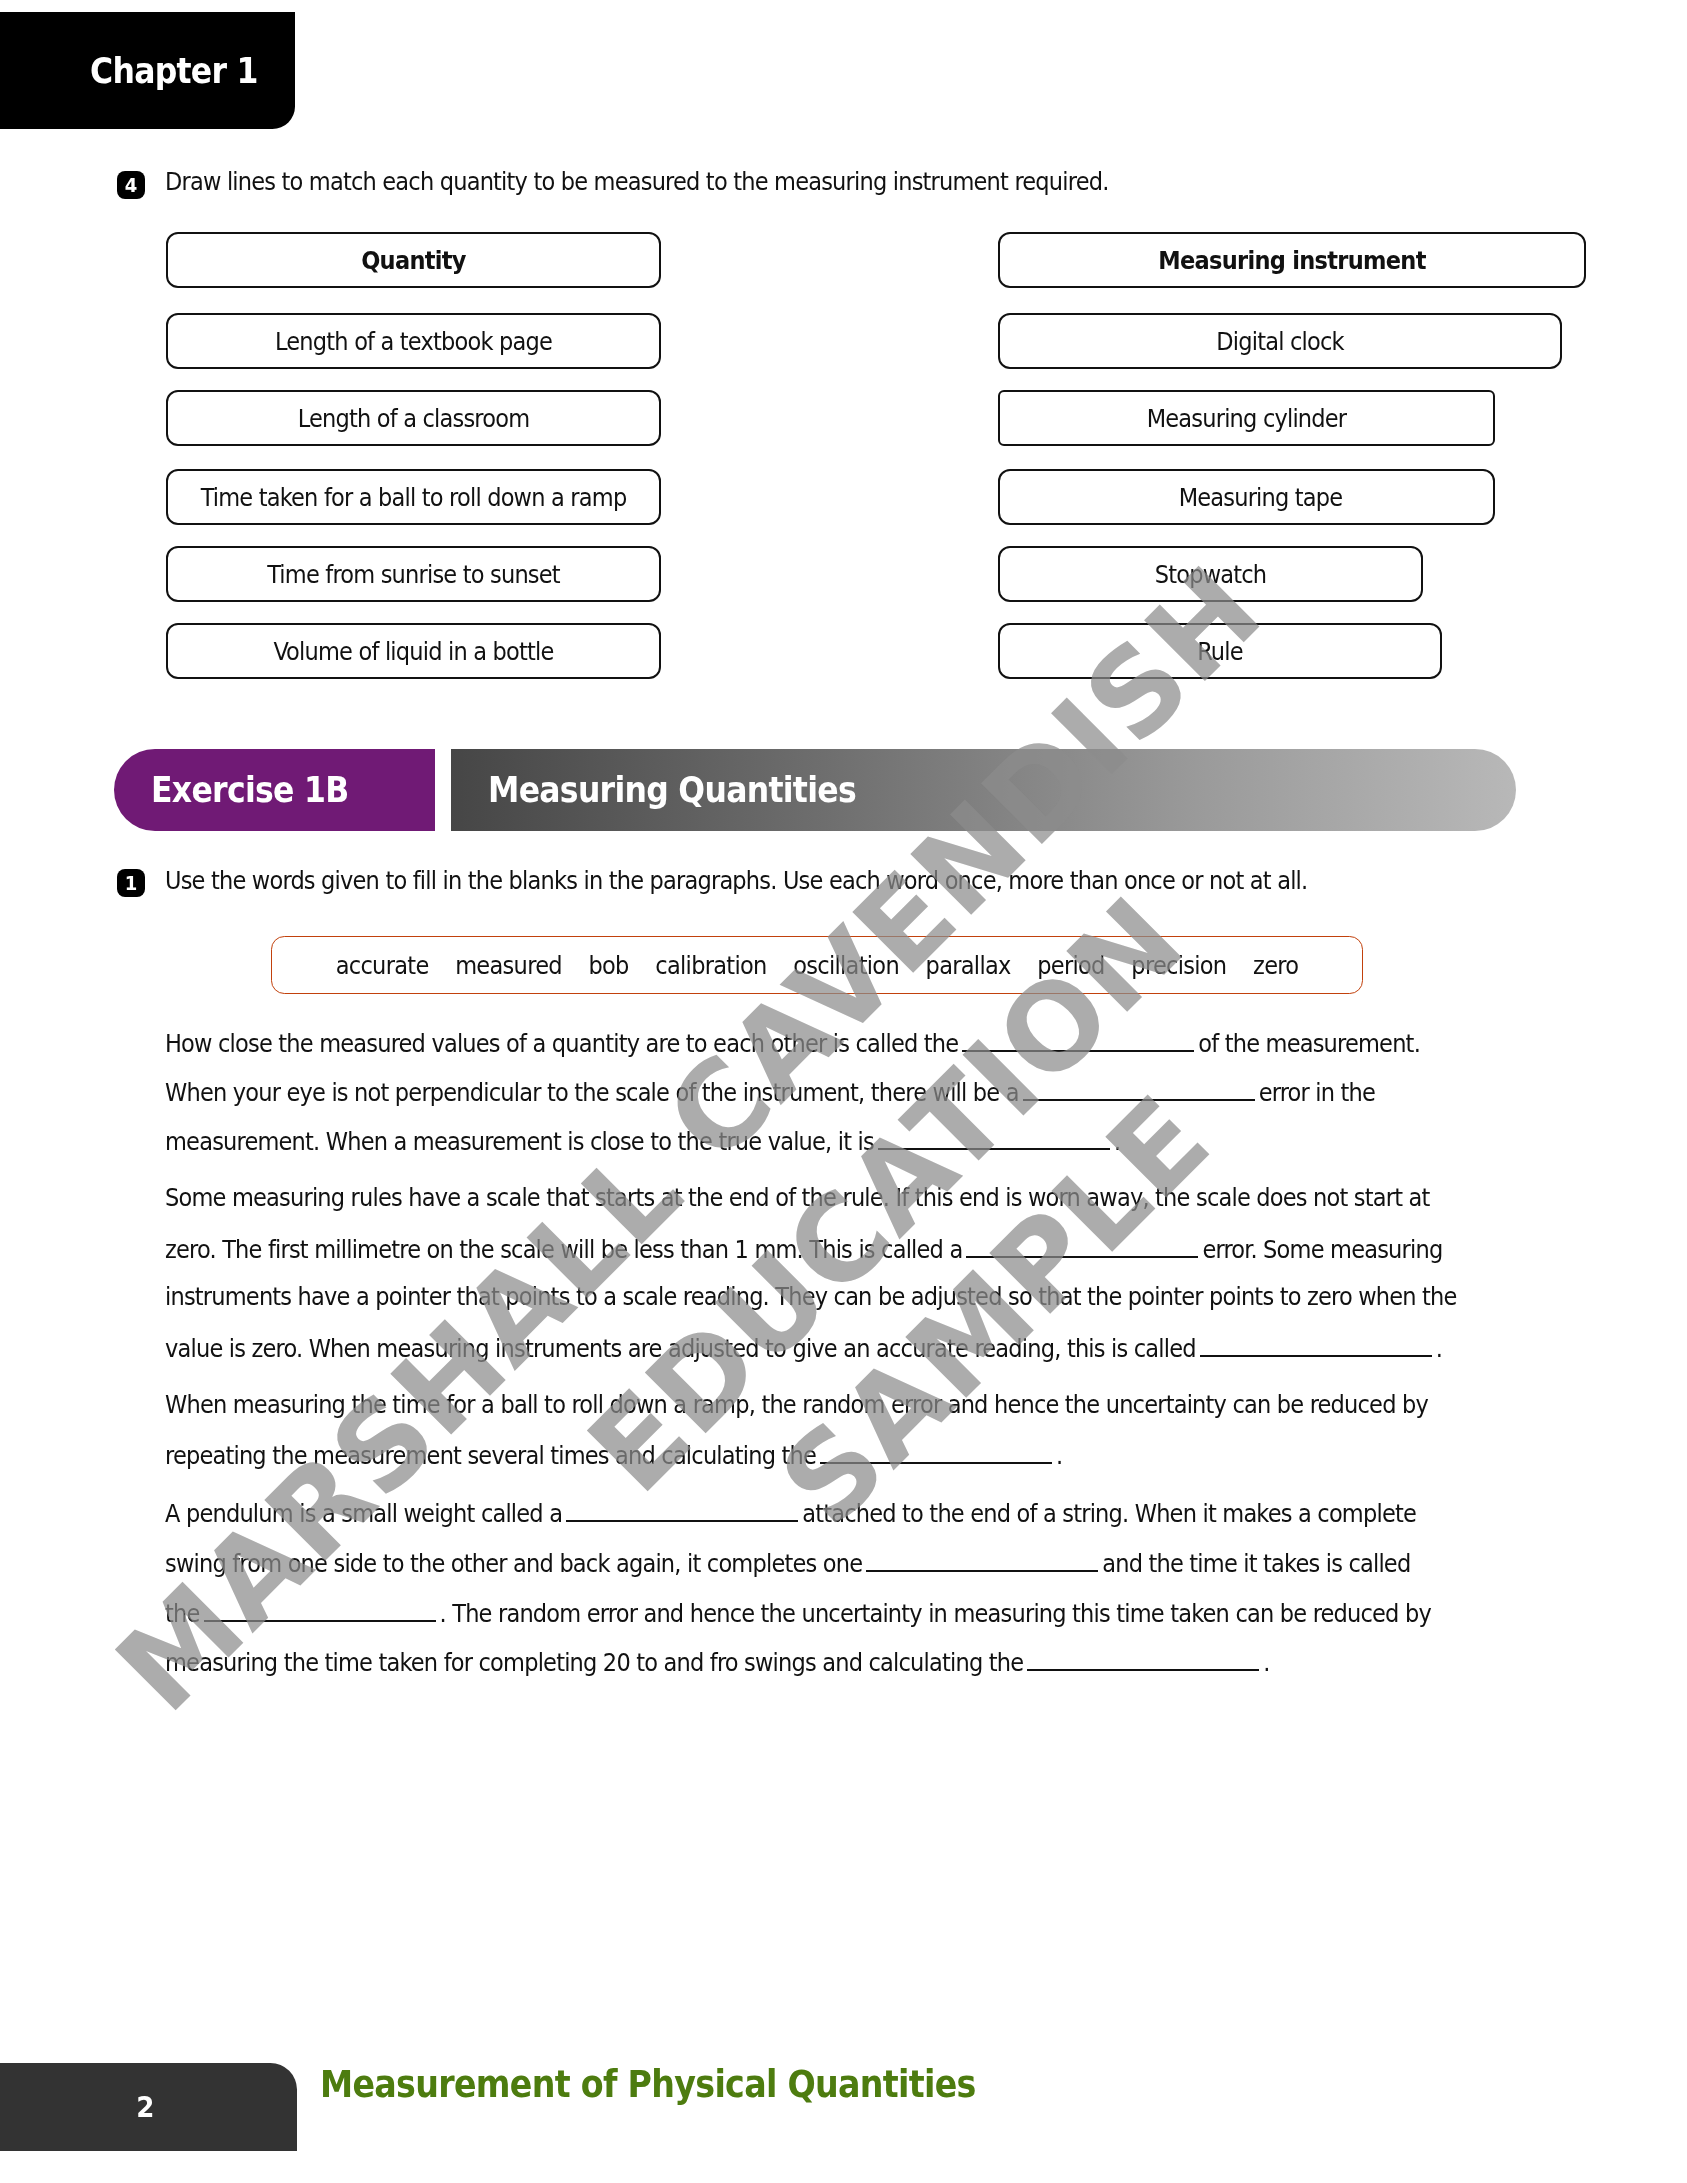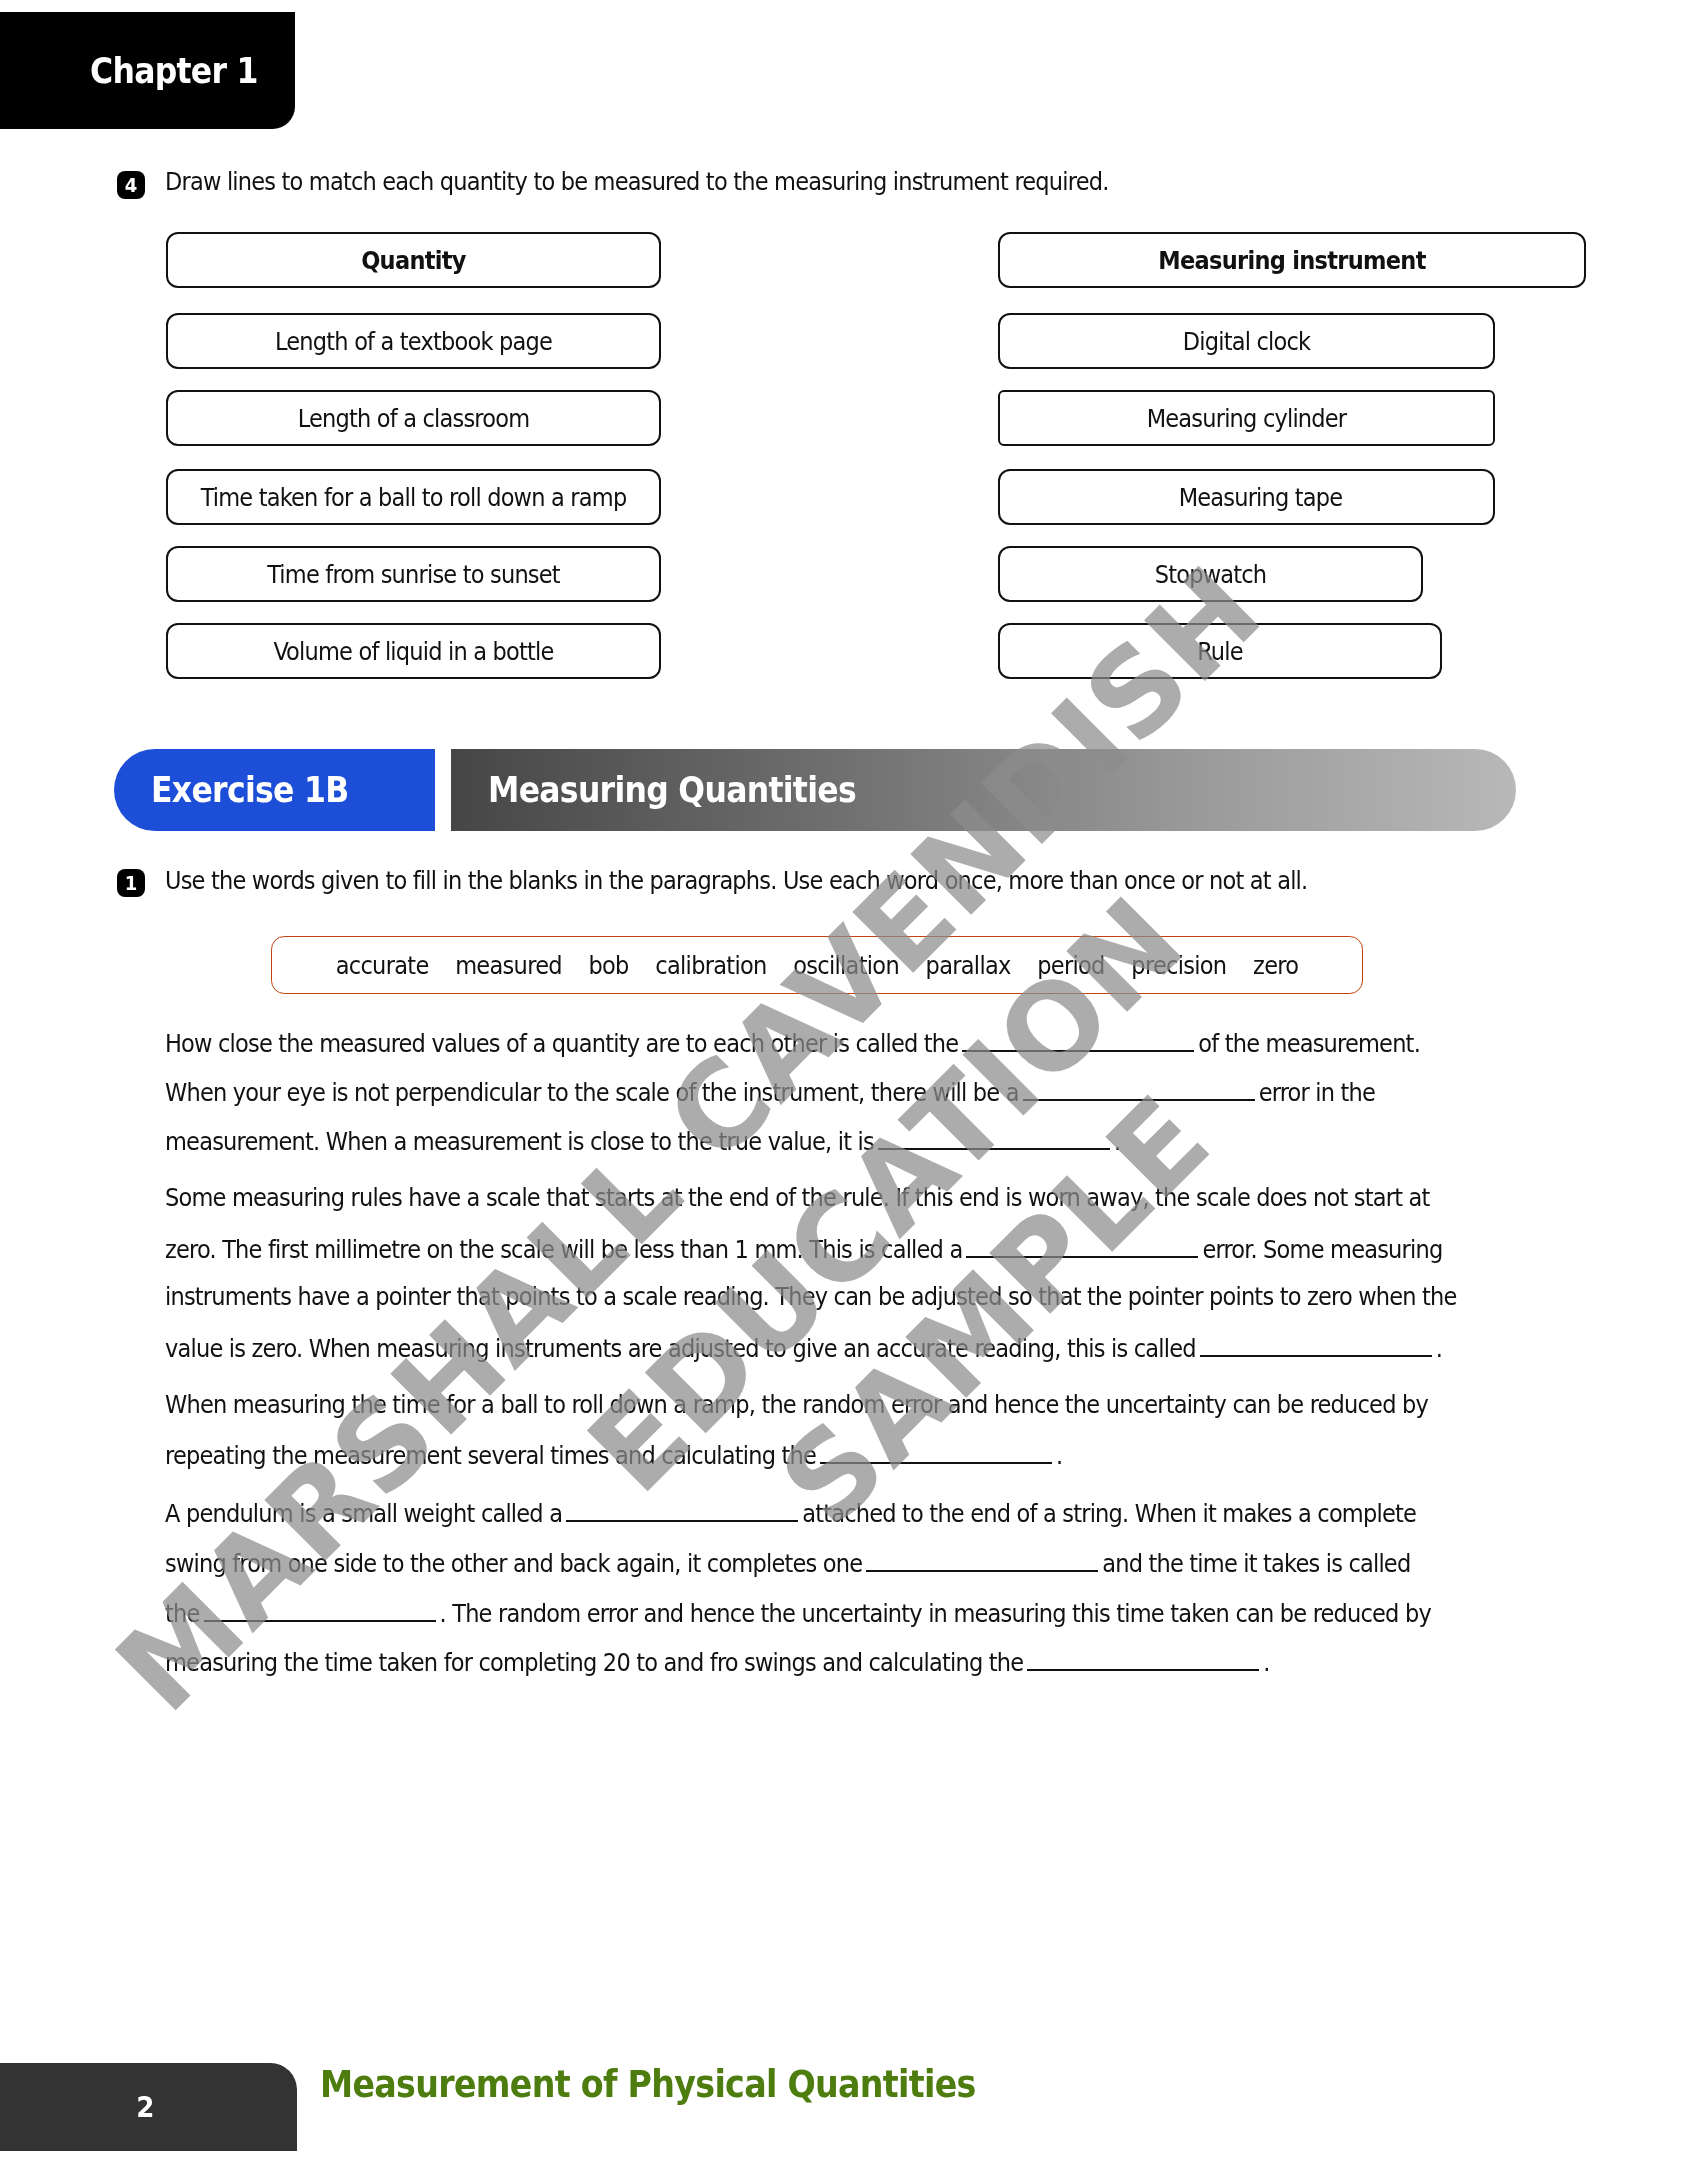--- a/index.html
+++ b/index.html
@@ -7,21 +7,21 @@
          font-family:"DejaVu Sans Condensed","DejaVu Sans", sans-serif; color:#111; }
   .abs { position:absolute; }
   .chapter-tab { left:0; top:12px; width:295px; height:117px; background:#000; border-bottom-right-radius:22.6px;
                  color:#fff; font-weight:bold; font-size:35px; display:flex; align-items:center; padding-left:90px; box-sizing:border-box; letter-spacing:-0.7px; }
   .qnum { width:28px; height:28px; border-radius:8px; background:#000; color:#fff; font-weight:bold; font-size:20px;
           display:flex; align-items:center; justify-content:center; }
   .qtext { font-size:25px; letter-spacing:-0.8px; white-space:nowrap; }
   .box { border:2px solid #111; border-radius:12px; box-sizing:border-box; height:56px; display:flex; align-items:center; justify-content:center;
          font-size:25px; letter-spacing:-0.8px; background:transparent; }
   .box.head { font-weight:bold; letter-spacing:-0.7px; }
-  .banner-left { left:114px; top:749px; width:321px; height:82px; background:#1d4ed8; border-radius:41px 0 0 41px;
+  .banner-left { left:114px; top:749px; width:321px; height:82px; background:#701a75; border-radius:41px 0 0 41px;
                  color:#fff; font-weight:bold; font-size:35px; display:flex; align-items:center; padding-left:37px; box-sizing:border-box; letter-spacing:-0.7px; }
   .banner-right { left:451px; top:749px; width:1065px; height:82px; border-radius:0 41px 41px 0;
                   background:linear-gradient(to right,#464646 0%,#6e6e6e 35%,#9a9a9a 70%,#b8b8b8 100%);
                   color:#fff; font-weight:bold; font-size:35px; display:flex; align-items:center; padding-left:37px; box-sizing:border-box; letter-spacing:-0.7px; }
   .wordbank { left:271px; top:936px; width:1092px; height:58px; border:1px solid #c2410c; border-radius:13.3px; box-sizing:border-box;
               display:flex; align-items:center; justify-content:center; gap:26.6px; font-size:25px; letter-spacing:-0.7px; }
   .para-line { position:absolute; left:165px; font-size:25px; letter-spacing:-0.8px; white-space:nowrap; line-height:32px; height:32px; }
   .blank { display:inline-block; width:232px; height:24px; border-bottom:2px solid #111; vertical-align:baseline; margin:0 4px; }
   .footer-tab { left:0; top:2063px; width:297px; height:88px; background:#333; border-top-right-radius:26.6px;
                 color:#fff; font-weight:bold; font-size:29px; display:flex; align-items:center; justify-content:center; padding-right:0; box-sizing:border-box; }
@@ -57,21 +57,21 @@
 <div class="abs box" style="left:166px; top:546px; width:495px;">
   <span>Time from sunrise to sunset</span>
 </div>
 <div class="abs box" style="left:166px; top:623px; width:495px;">
   <span>Volume of liquid in a bottle</span>
 </div>
 
 <div class="abs box head" style="left:998px; top:232px; width:588px;">
   <span>Measuring instrument</span>
 </div>
-<div class="abs box" style="left:998px; top:313px; width:497px;">
+<div class="abs box" style="left:998px; top:313px; width:564px;">
   <span>Digital clock</span>
 </div>
 <div class="abs box" style="left:998px; top:390px; width:497px;border-radius:6px;">
   <span>Measuring cylinder</span>
 </div>
 <div class="abs box" style="left:998px; top:469px; width:497px;padding-left:28px;">
   <span>Measuring tape</span>
 </div>
 <div class="abs box" style="left:998px; top:546px; width:425px;">
   <span>Stopwatch</span>

